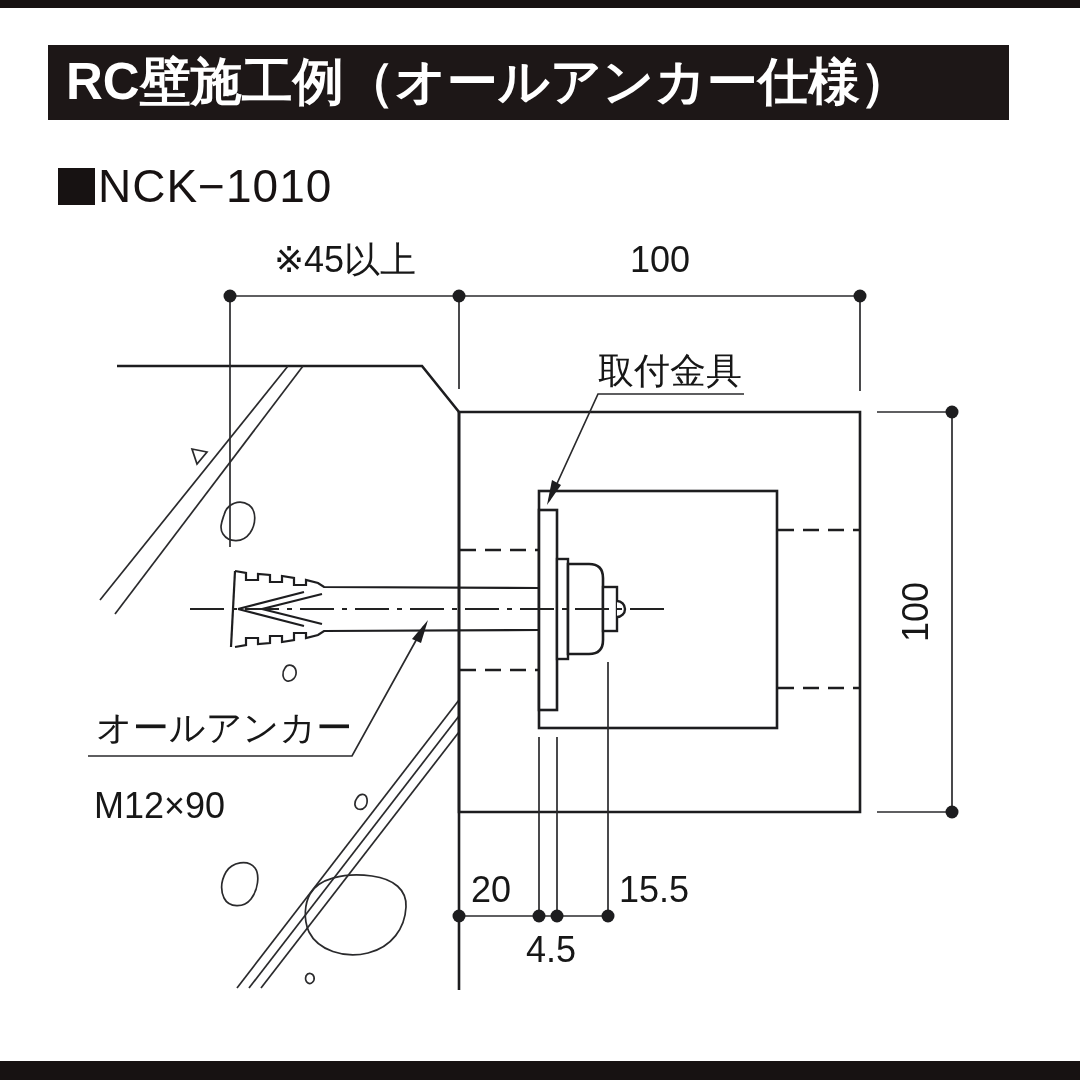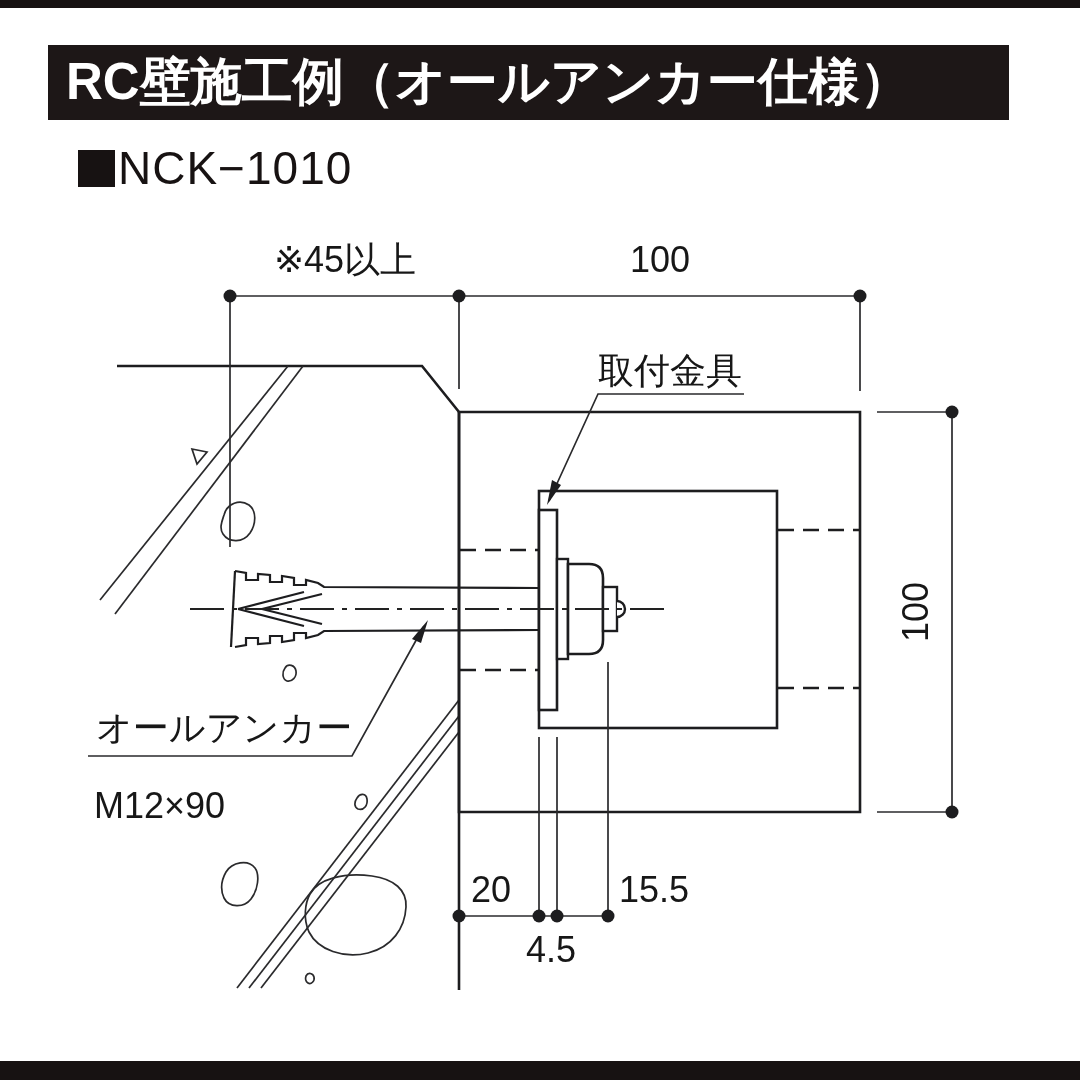--- a/index.html
+++ b/index.html
@@ -5,21 +5,21 @@
   html,body{margin:0;padding:0;background:#ffffff;}
   #stage{position:relative;width:1080px;height:1080px;background:#ffffff;overflow:hidden;
          font-family:"Liberation Sans","DejaVu Sans",sans-serif;}
   .edge-strip{position:absolute;left:0;width:1080px;background:#171212;}
   #edge-top{top:0;height:8px;}
   #edge-bottom{top:1061px;height:19px;}
   #title-bar{position:absolute;left:48px;top:45px;width:961px;height:75px;background:#1d1717;
              display:flex;align-items:center;}
   #title-bar .title-text{color:#ffffff;font-size:51px;font-weight:bold;letter-spacing:0px;
              padding-left:18px;white-space:nowrap;}
-  #model-row{position:absolute;left:58px;top:141px;display:flex;align-items:center;margin-left:20px;}
+  #model-row{position:absolute;left:58px;top:159px;display:flex;align-items:center;}
   #model-square{width:37px;height:37px;background:#171212;margin-right:3px;}
   #model-row .model-text{font-size:46px;font-weight:500;color:#171212;letter-spacing:1px;white-space:nowrap;}
   svg{position:absolute;left:0;top:0;}
   .oline{stroke:#1d1d1f;stroke-width:2.6;fill:none;stroke-linecap:butt;stroke-linejoin:miter;}
   .mline{stroke:#1d1d1f;stroke-width:2.2;fill:none;}
   .tline{stroke:#2a2a2c;stroke-width:1.7;fill:none;}
   .dashline{stroke:#1d1d1f;stroke-width:2.4;fill:none;stroke-dasharray:16 9;}
   .centerline{stroke:#222;stroke-width:1.8;fill:none;stroke-dasharray:34 8 5 8;}
   .whitefill{fill:#ffffff;stroke:#1d1d1f;}
   .dot{fill:#1d1d1f;stroke:none;}

